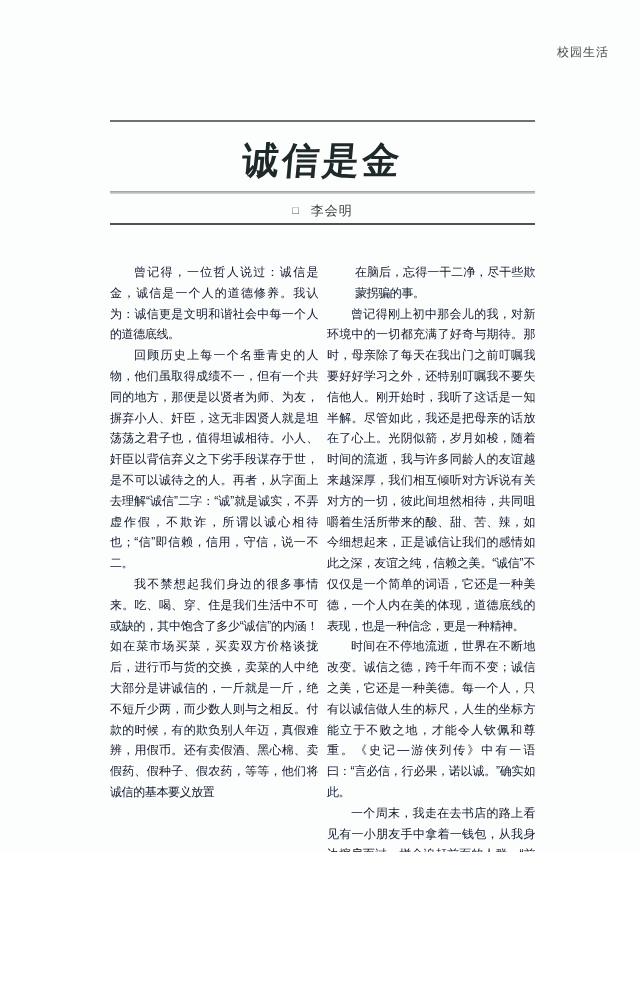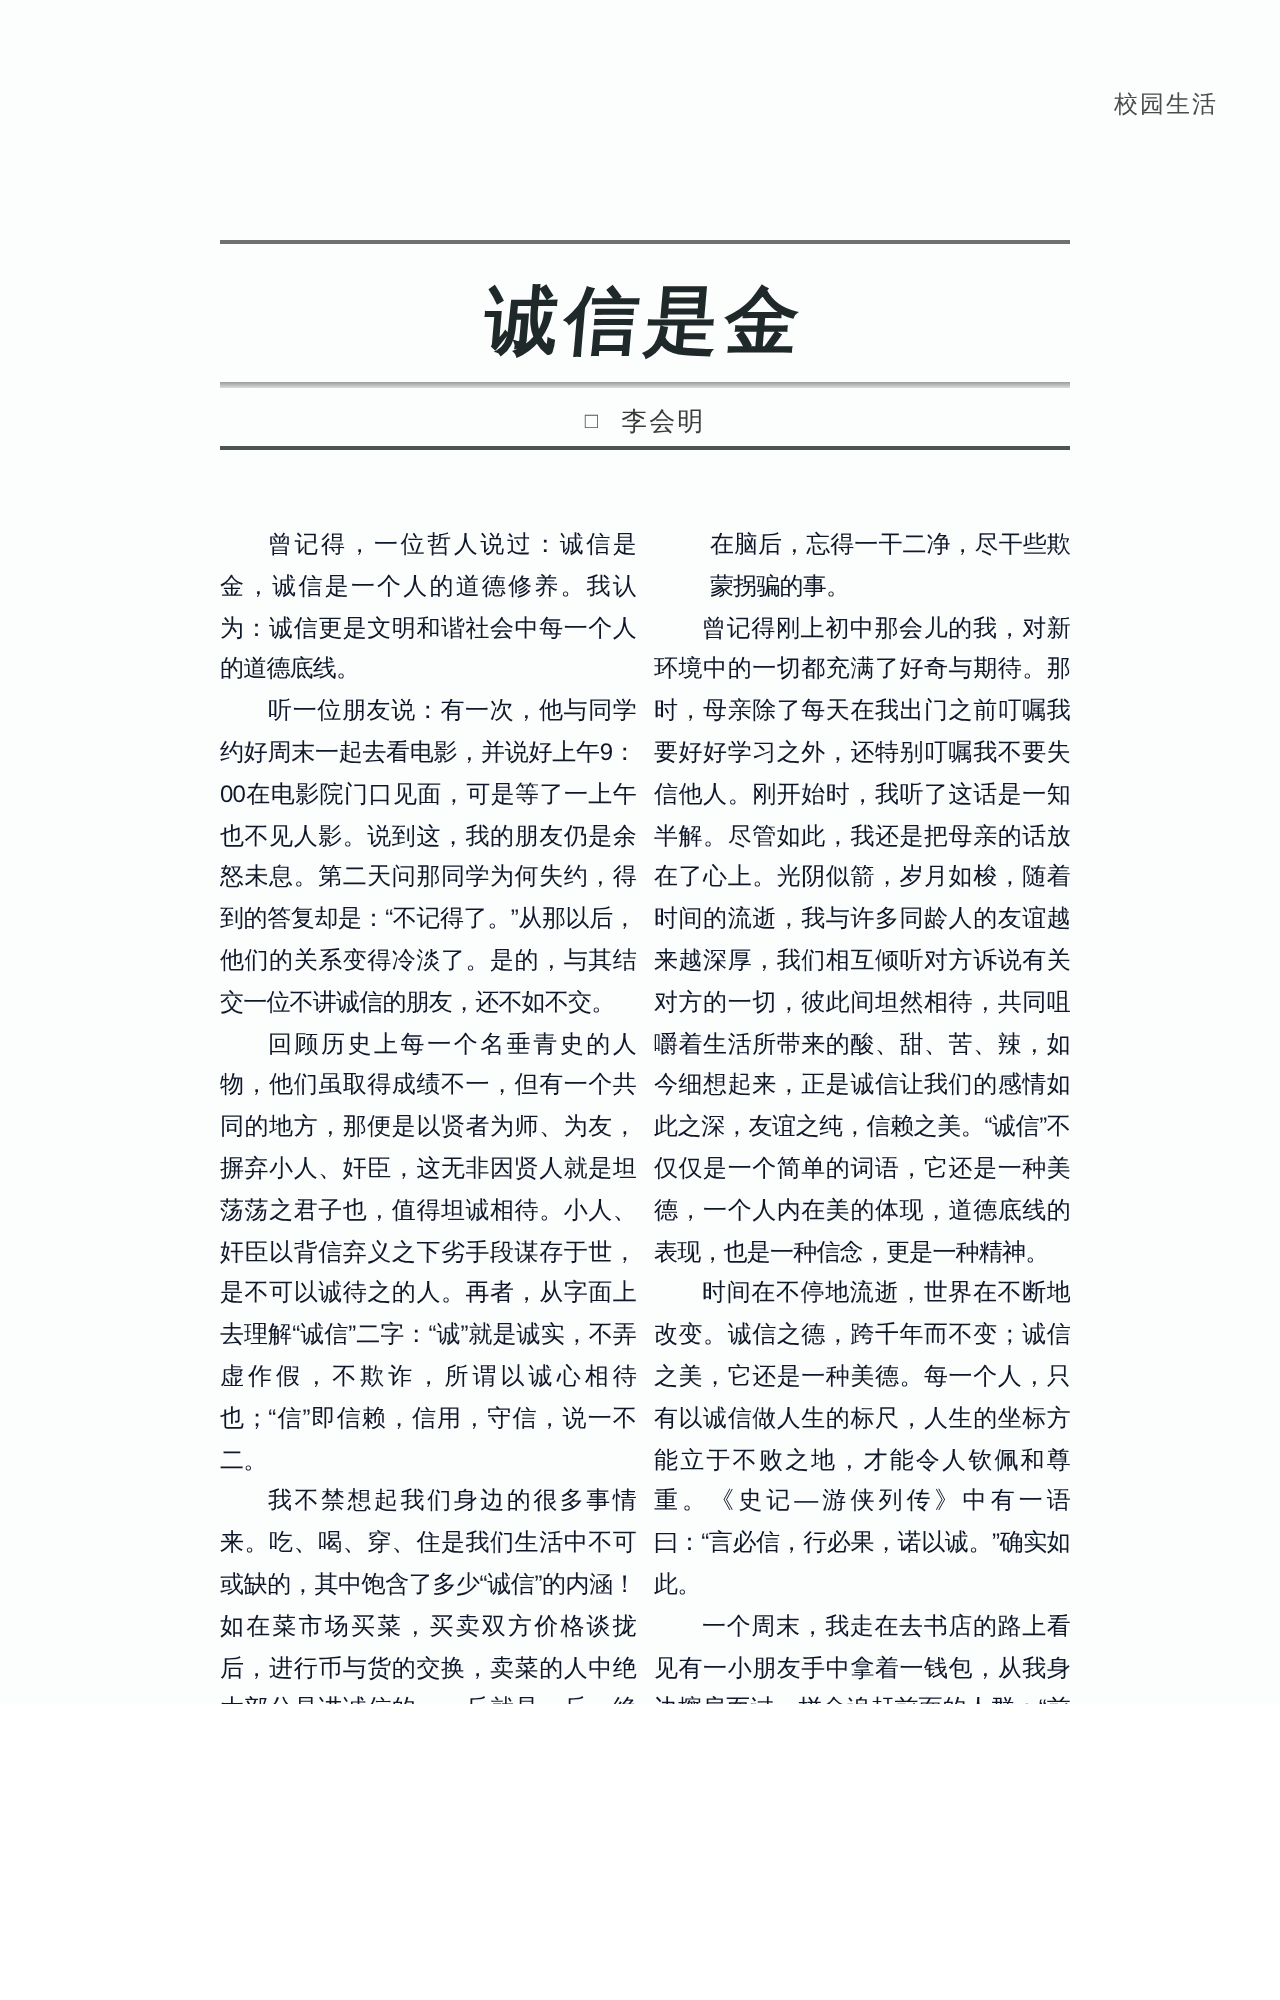--- a/index.html
+++ b/index.html
@@ -115,21 +115,20 @@
     <div class="byline">
       <span class="author-box">□</span>
       <span class="author">李会明</span>
     </div>
 
     <div class="rule rule-byline"></div>
 
     <div class="body-columns">
       <div class="col">
           <p class="para">曾记得，一位哲人说过：诚信是金，诚信是一个人的道德修养。我认为：诚信更是文明和谐社会中每一个人的道德底线。</p>
-          <p class="para">听一位朋友说：有一次，他与同学约好周末一起去看电影，并说好上午9：00在电影院门口见面，可是等了一上午也不见人影。说到这，我的朋友仍是余怒未息。第二天问那同学为何失约，得到的答复却是：“不记得了。”从那以后，他们的关系变得冷淡了。是的，与其结交一位不讲诚信的朋友，还不如不交。</p>
           <p class="para">回顾历史上每一个名垂青史的人物，他们虽取得成绩不一，但有一个共同的地方，那便是以贤者为师、为友，摒弃小人、奸臣，这无非因贤人就是坦荡荡之君子也，值得坦诚相待。小人、奸臣以背信弃义之下劣手段谋存于世，是不可以诚待之的人。再者，从字面上去理解“诚信”二字：“诚”就是诚实，不弄虚作假，不欺诈，所谓以诚心相待也；“信”即信赖，信用，守信，说一不二。</p>
           <p class="para">我不禁想起我们身边的很多事情来。吃、喝、穿、住是我们生活中不可或缺的，其中饱含了多少“诚信”的内涵！如在菜市场买菜，买卖双方价格谈拢后，进行币与货的交换，卖菜的人中绝大部分是讲诚信的，一斤就是一斤，绝不短斤少两，而少数人则与之相反。付款的时候，有的欺负别人年迈，真假难辨，用假币。还有卖假酒、黑心棉、卖假药、假种子、假农药，等等，他们将诚信的基本要义放置</p>
         </div>
       <div class="col">
           <p class="para cont">在脑后，忘得一干二净，尽干些欺蒙拐骗的事。</p>
           <p class="para">曾记得刚上初中那会儿的我，对新环境中的一切都充满了好奇与期待。那时，母亲除了每天在我出门之前叮嘱我要好好学习之外，还特别叮嘱我不要失信他人。刚开始时，我听了这话是一知半解。尽管如此，我还是把母亲的话放在了心上。光阴似箭，岁月如梭，随着时间的流逝，我与许多同龄人的友谊越来越深厚，我们相互倾听对方诉说有关对方的一切，彼此间坦然相待，共同咀嚼着生活所带来的酸、甜、苦、辣，如今细想起来，正是诚信让我们的感情如此之深，友谊之纯，信赖之美。“诚信”不仅仅是一个简单的词语，它还是一种美德，一个人内在美的体现，道德底线的表现，也是一种信念，更是一种精神。</p>
           <p class="para">时间在不停地流逝，世界在不断地改变。诚信之德，跨千年而不变；诚信之美，它还是一种美德。每一个人，只有以诚信做人生的标尺，人生的坐标方能立于不败之地，才能令人钦佩和尊重。《史记—游侠列传》中有一语曰：“言必信，行必果，诺以诚。”确实如此。</p>
           <p class="para">一个周末，我走在去书店的路上看见有一小朋友手中拿着一钱包，从我身边擦肩而过，拼命追赶前面的人群：“前面那位穿黑衣服的叔叔，您的钱包掉了——”</p>
         </div>
     </div>

